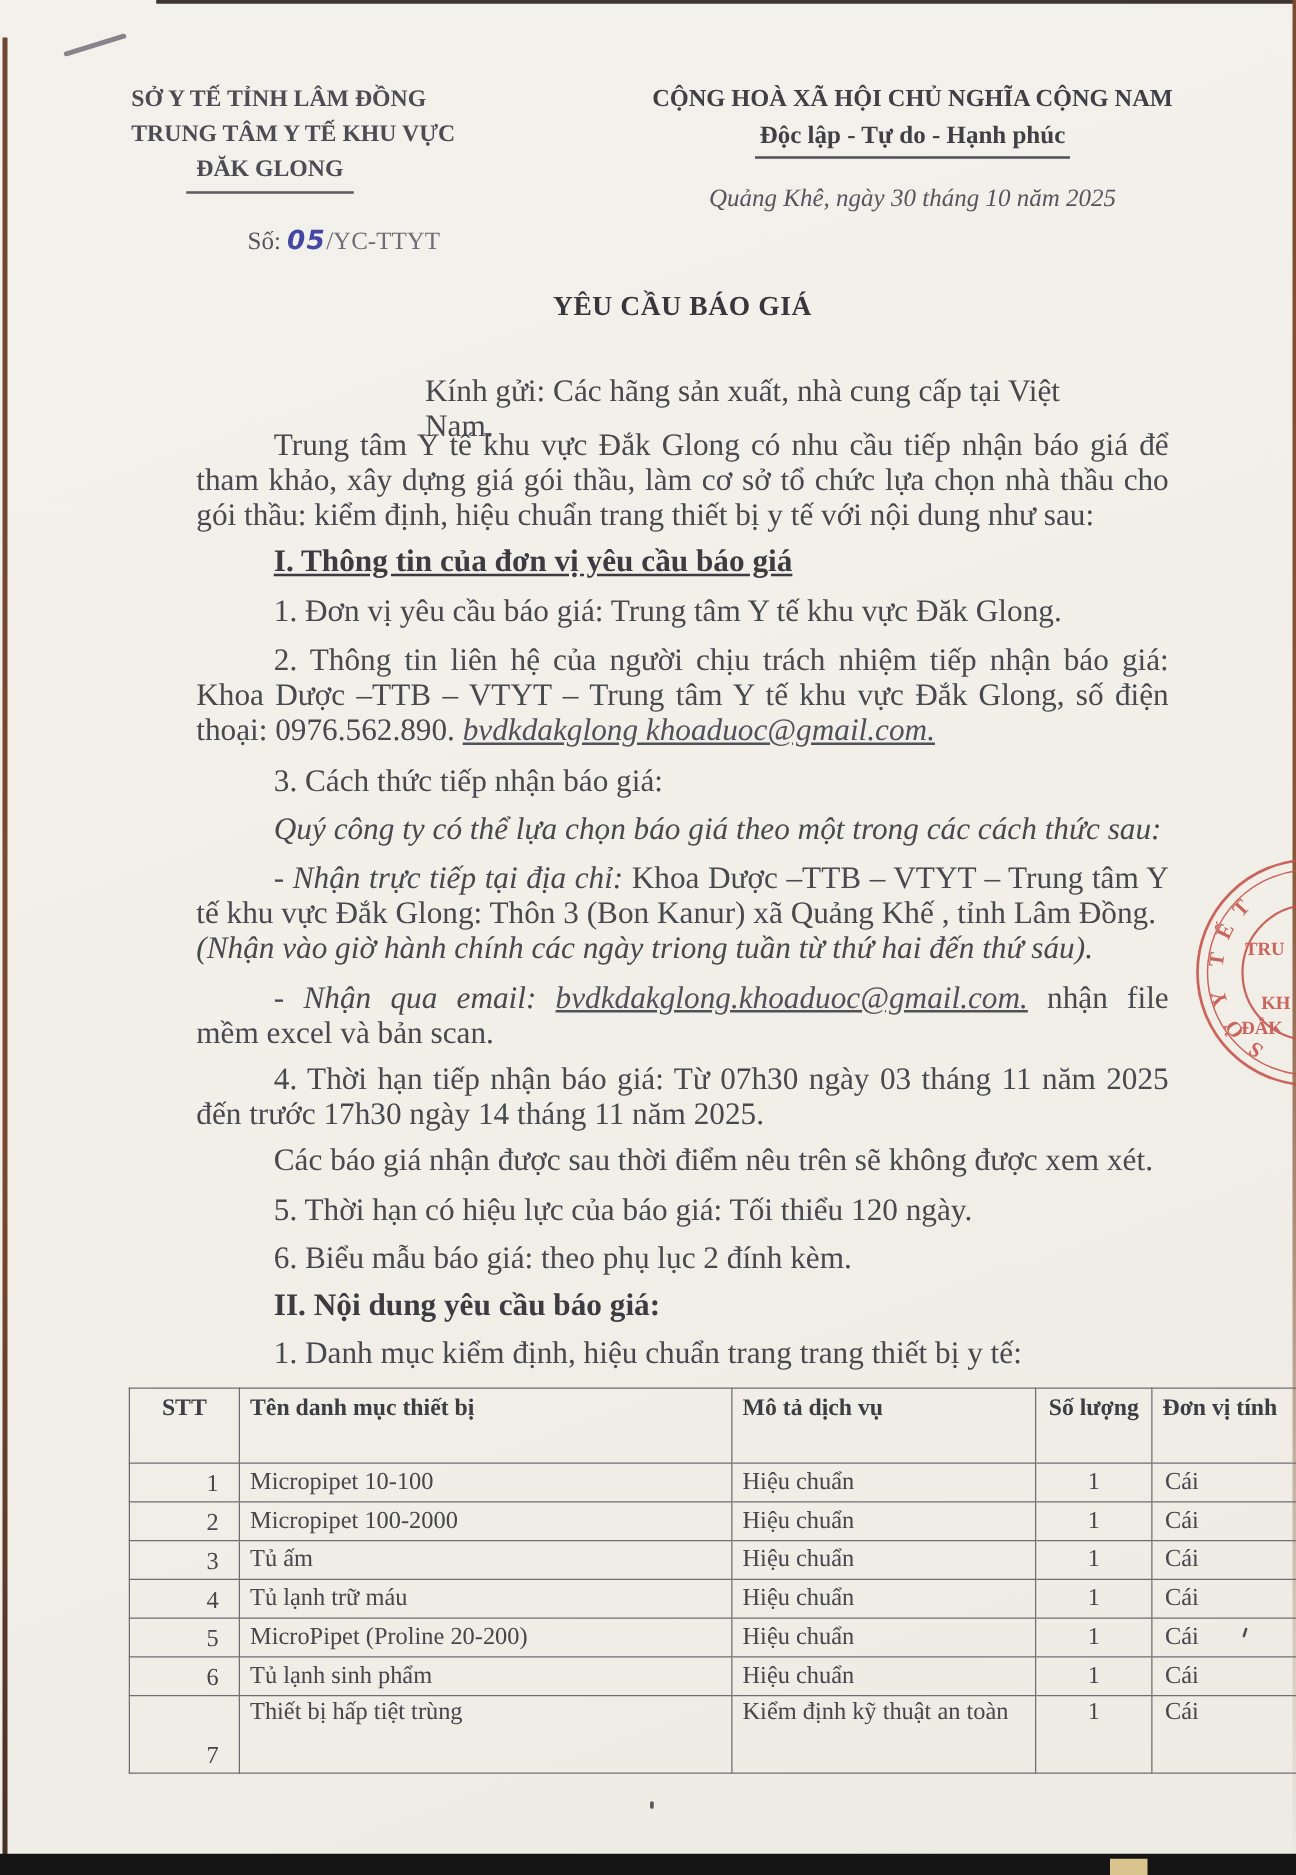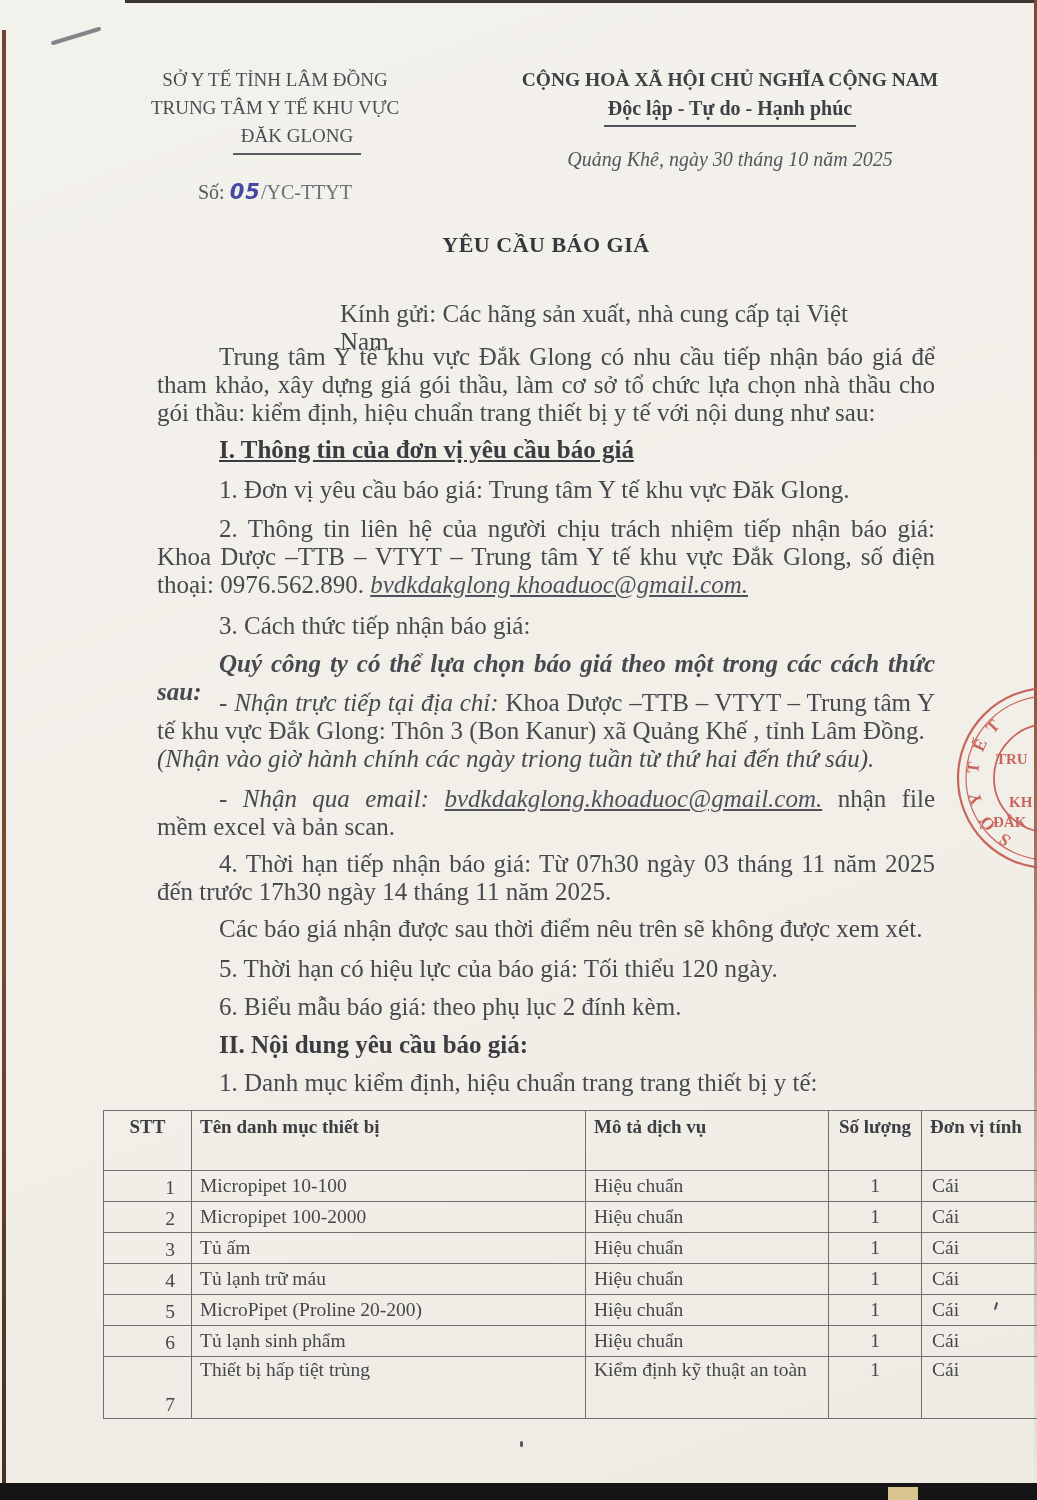--- a/index.html
+++ b/index.html
@@ -17,22 +17,22 @@
     background:linear-gradient(#6e4632,#7a4a30 60%,#473024);}
   .edge-right{position:absolute;right:0;top:0;width:3px;height:1500px;
     background:linear-gradient(#7a4a32 0%,#8a5438 45%,rgba(122,74,50,.25) 85%,rgba(122,74,50,0));}
   .bottom-band{position:absolute;left:0;top:1483px;width:1037px;height:17px;background:#151515;}
   .tan-patch{position:absolute;left:888px;top:1487px;width:30px;height:13px;background:#d8c48c;}
   .pen-slash{position:absolute;left:50px;top:34px;width:52px;height:4px;background:#84848a;
     border-radius:2px;transform:rotate(-17deg);}
   .artifact-dot{position:absolute;left:520px;top:1441px;width:3px;height:6px;background:#5a5a5e;border-radius:2px;}
   .artifact-tick{position:absolute;left:995px;top:1302px;width:2px;height:8px;background:#4c4c52;transform:rotate(18deg);border-radius:1px;}
 
-  .hdr-left{position:absolute;left:105px;top:66px;width:340px;text-align:center;
-    font-weight:normal;font-size:19px;line-height:28px;color:#4c4c55;}
+  .hdr-left{position:absolute;left:105px;top:66px;width:340px;text-align:left;
+    font-weight:bold;font-size:19px;line-height:28px;color:#4c4c55;}
   .hdr-left .l3{display:inline-block;border-bottom:2px solid #5a5a62;padding:0 8px 3px;margin-left:44px;}
   .doc-no{position:absolute;left:105px;top:160px;width:340px;text-align:center;
     font-size:20px;color:#55555e;margin-top:20px;}
   .doc-no .hand{font-family:"DejaVu Sans",sans-serif;font-style:italic;font-weight:bold;
     color:#4547a5;font-size:21px;letter-spacing:1px;}
   .doc-no .suffix{color:#6d6d76;}
 
   .hdr-right{position:absolute;left:468px;top:66px;width:524px;text-align:center;
     font-weight:bold;font-size:19.5px;line-height:28px;color:#3f3f46;}
   .hdr-right .motto{display:inline-block;font-size:20px;border-bottom:2px solid #50505a;padding:0 4px 3px;}
@@ -103,21 +103,21 @@
   <div class="para indent" style="top:343px;">Trung tâm Y tế khu vực Đắk Glong có nhu cầu tiếp nhận báo giá để tham khảo, xây dựng giá gói thầu, làm cơ sở tổ chức lựa chọn nhà thầu cho gói thầu: kiểm định, hiệu chuẩn trang thiết bị y tế với nội dung như sau:</div>
 
   <div class="para indent boldp" style="top:436px;text-decoration:underline;">I. Thông tin của đơn vị yêu cầu báo giá</div>
 
   <div class="para indent" style="top:476px;">1. Đơn vị yêu cầu báo giá: Trung tâm Y tế khu vực Đăk Glong.</div>
 
   <div class="para indent" style="top:515px;"><span>2. Thông tin liên hệ của người chịu trách nhiệm tiếp nhận báo giá: Khoa Dược –TTB – VTYT – Trung tâm Y tế khu vực Đắk Glong, số điện thoại: 0976.562.890. </span><span class="email">bvdkdakglong khoaduoc@gmail.com.</span></div>
 
   <div class="para indent" style="top:612px;">3. Cách thức tiếp nhận báo giá:</div>
 
-  <div class="para indent ital" style="top:650px;font-weight:bold;">Quý công ty có thể lựa chọn báo giá theo một trong các cách thức sau:</div>
+  <div class="para indent ital" style="top:650px;">Quý công ty có thể lựa chọn báo giá theo một trong các cách thức sau:</div>
 
   <div class="para indent" style="top:689px;"><span class="ital">- Nhận trực tiếp tại địa chỉ: </span><span>Khoa Dược –TTB – VTYT – Trung tâm Y tế khu vực Đắk Glong: Thôn 3 (Bon Kanur) xã Quảng Khế , tỉnh Lâm Đồng.</span></div>
 
   <div class="para indent" style="top:785px;"><span class="ital">- Nhận qua email: </span><span class="email">bvdkdakglong.khoaduoc@gmail.com.</span><span> nhận file mềm excel và bản scan.</span></div>
 
   <div class="para ital" style="top:745px;">(Nhận vào giờ hành chính các ngày triong tuần từ thứ hai đến thứ sáu).</div>
 
   <div class="para indent" style="top:850px;">4. Thời hạn tiếp nhận báo giá: Từ 07h30 ngày 03 tháng 11 năm 2025 đến trước 17h30 ngày 14 tháng 11 năm 2025.</div>
 
   <div class="para indent" style="top:915px;">Các báo giá nhận được sau thời điểm nêu trên sẽ không được xem xét.</div>

